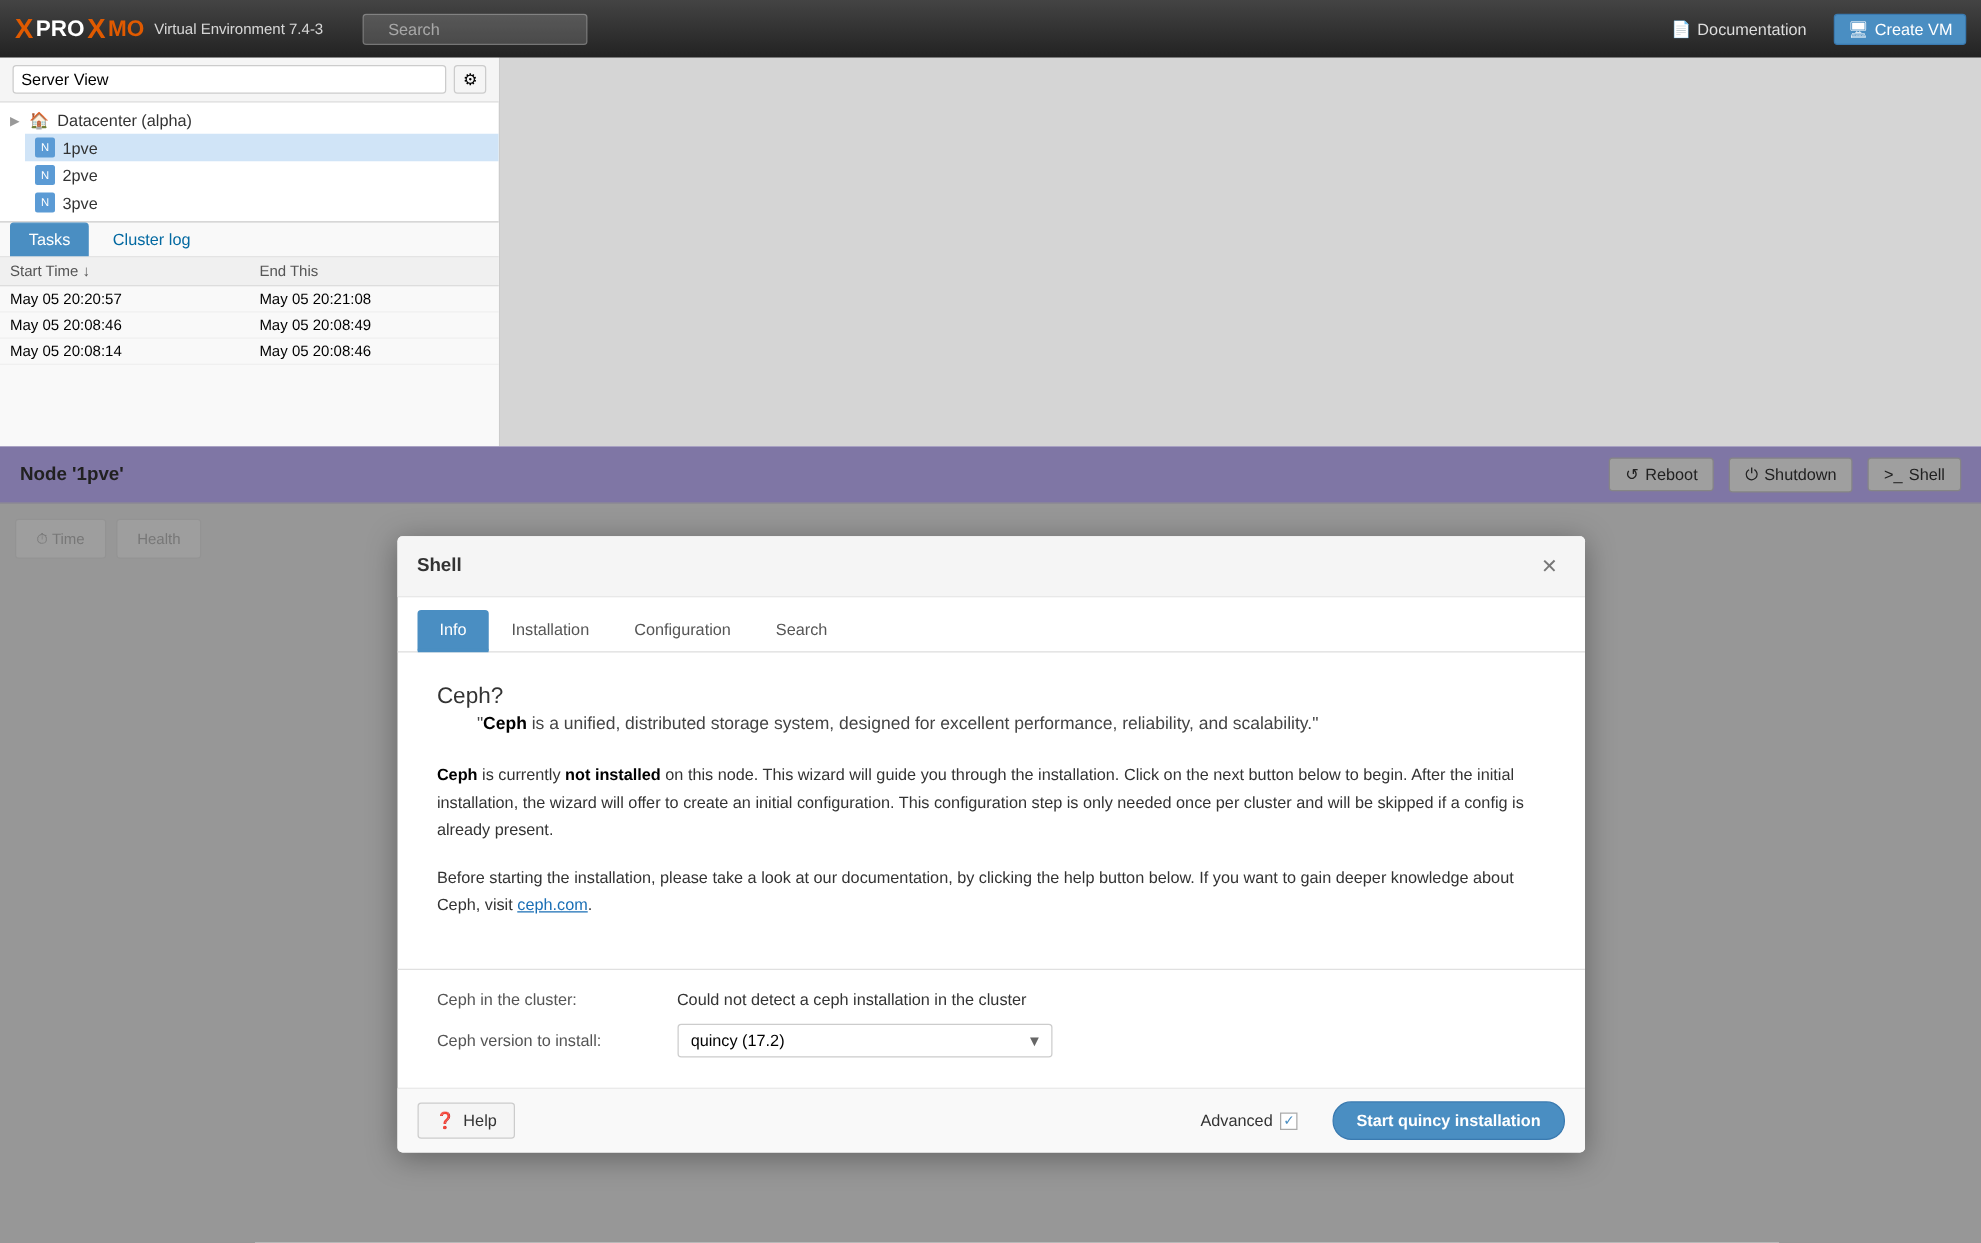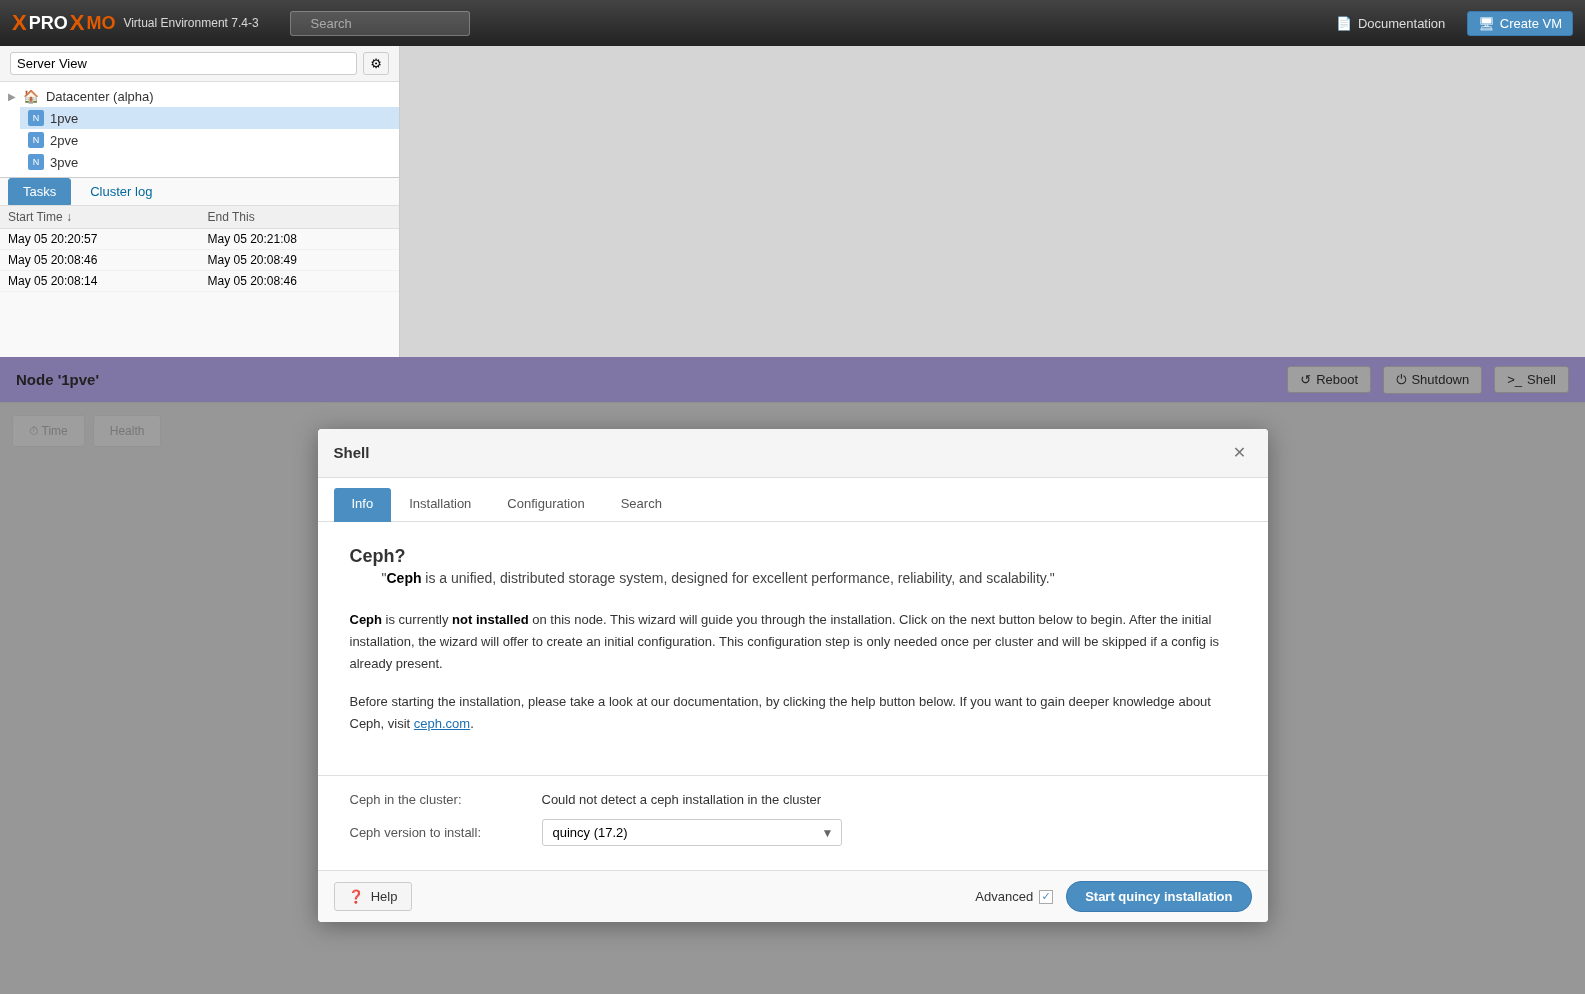--- a/index.html
+++ b/index.html
@@ -207,21 +207,21 @@
       border-radius: 3px 3px 0 0;
       border-bottom: 3px solid #4a8ec2;
     }
 
     
     #modal-body {
       padding: 24px 32px;
       flex: 1;
       overflow-y: auto;
     }
-    .ceph-title { font-size: 18px; font-weight: bold; color: #333; }
+    .ceph-title { font-size: 18px; font-weight: normal; color: #333; }
     .ceph-quote { margin: 0 0 20px 32px; font-size: 14px; color: #444; line-height: 1.6; }
     .ceph-quote strong { color: #000; }
     .ceph-desc { font-size: 13px; color: #333; line-height: 1.7; margin-bottom: 16px; }
     .ceph-desc strong { color: #000; font-weight: bold; }
     .ceph-link { color: #1a6fb5; text-decoration: underline; cursor: pointer; }
 
     
     #cluster-info {
       border-top: 1px solid #e0e0e0;
       padding: 16px 32px 12px;
@@ -250,21 +250,21 @@
       justify-content: space-between;
       background: #f9f9f9;
       border-radius: 0 0 4px 4px;
     }
     .help-btn {
       display: flex; align-items: center; gap: 6px;
       border: 1px solid #ccc; background: #f5f5f5;
       padding: 6px 14px; border-radius: 3px; cursor: pointer;
       font-size: 13px; color: #333;
     }
-    .footer-right { display: flex; gap: 13px; }
+    .footer-right { display: flex; gap: 28px; }
     .advanced-label { display: flex; align-items: center; gap: 6px; font-size: 13px; color: #333; }
     .advanced-checkbox {
       width: 14px; height: 14px; border: 1px solid #aaa;
       background: #fff; display: inline-flex; align-items: center; justify-content: center;
       cursor: pointer; font-size: 11px; color: #4a8ec2;
     }
     .start-btn {
       background: #4a8ec2; color: #fff;
       border: 1px solid #3a7ab0;
       padding: 7px 18px; border-radius: 15px;

